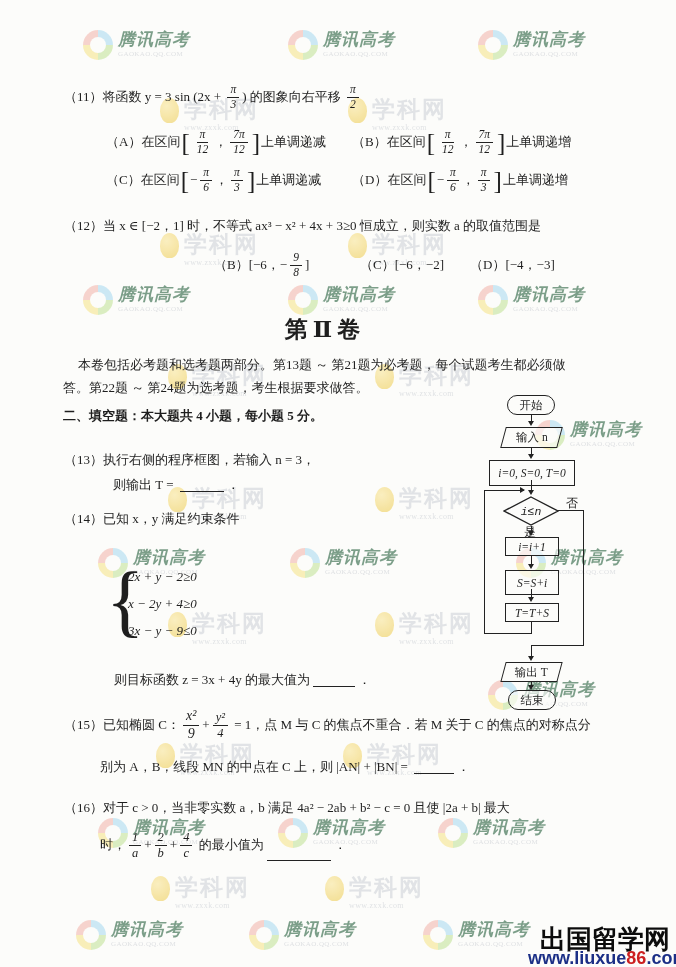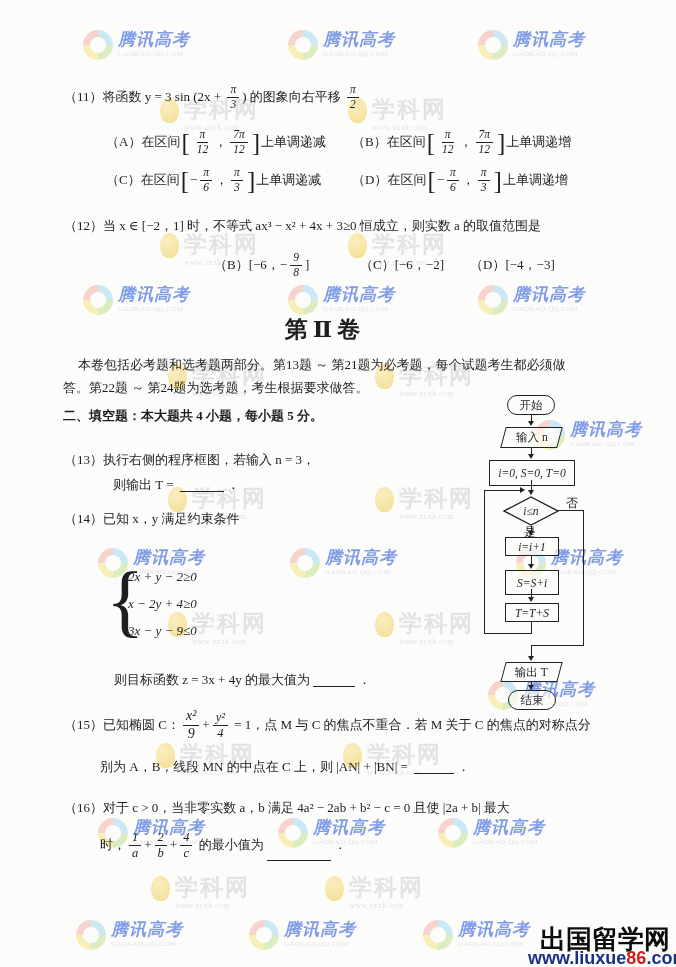--- a/index.html
+++ b/index.html
@@ -5,21 +5,21 @@
   html,body{margin:0;padding:0;background:#e8e8e8;}
   .page{position:relative;width:676px;height:967px;background:#fcfcfa;overflow:hidden;
         font-family:"Liberation Serif","DejaVu Serif",serif;color:#1e1e1e;}
   
   #wm-layer{position:absolute;inset:0;z-index:0;}
   .wm{position:absolute;display:flex;align-items:flex-start;gap:5px;pointer-events:none;opacity:.55;}
   .wm-tencent .logo{width:30px;height:30px;border-radius:50%;position:relative;
         background:conic-gradient(#a6d9f0 0 25%,#bfe294 25% 50%,#f6e385 50% 75%,#f2b3aa 75% 100%);}
   .wm-tencent .logo::after{content:"";position:absolute;left:7px;top:7px;width:16px;height:16px;
         border-radius:50%;background:#fcfcfa;}
-  .wm-tencent .t1{font-size:17px;font-weight:bold;font-style:italic;color:#1d4ed8;line-height:1.15;letter-spacing:1px;}
+  .wm-tencent .t1{font-size:17px;font-weight:bold;font-style:italic;color:#14532d;line-height:1.15;letter-spacing:1px;}
   .wm-tencent .t2{font-size:7px;color:#c7cad0;letter-spacing:.4px;}
   .wm-xkw .mascot{width:19px;height:25px;border-radius:50% 50% 46% 46%;
         background:radial-gradient(circle at 35% 32%,#f9e491,#ecc63d);}
   .wm-xkw .t1{font-size:23px;font-weight:bold;color:#ccd0d6;line-height:1;letter-spacing:2px;}
   .wm-xkw .t2{font-size:8px;color:#c9cdd3;margin-top:2px;letter-spacing:.4px;}
   
   .content{position:absolute;inset:0;z-index:1;}
   .line{position:absolute;display:flex;align-items:center;white-space:pre;font-size:13px;}
   .frac{display:inline-flex;flex-direction:column;align-items:center;font-size:11.5px;
         line-height:1.2;margin:0 3px;font-style:italic;}
@@ -37,21 +37,21 @@
   .fc .round{border-radius:10px;}
   .fc .para{transform:skewX(-15deg);}
   .fc .para>span{transform:skewX(15deg);white-space:pre;}
   .fc .vline{position:absolute;width:1.4px;background:#222;}
   .fc .hline{position:absolute;height:1.4px;background:#222;}
   .fc .arr-d{position:absolute;width:0;height:0;border-left:3.6px solid transparent;
         border-right:3.6px solid transparent;border-top:5.5px solid #222;}
   .fc .arr-r{position:absolute;width:0;height:0;border-top:3.6px solid transparent;
         border-bottom:3.6px solid transparent;border-left:5.5px solid #222;}
   .fc .dia{position:absolute;}
-  .fc .dia .dtext{position:absolute;inset:0;display:flex;align-items:center;justify-content:center;font-style:italic;}
+  .fc .dia .dtext{position:absolute;inset:0;display:flex;align-items:center;justify-content:center;font-style:italic;font-family:Liberation Mono, monospace;}
   .fc .lbl{position:absolute;font-size:12px;}
   
   .footer-brand{position:absolute;left:540px;top:922px;font-size:26px;font-weight:bold;color:#0c0c0c;z-index:2;
         font-family:"Liberation Sans","DejaVu Sans",sans-serif;}
   .footer-url{position:absolute;left:528px;top:948px;font-size:18px;font-weight:bold;z-index:2;
         font-family:"Liberation Sans","DejaVu Sans",sans-serif;}
 </style>
 </head>
 <body>
 

